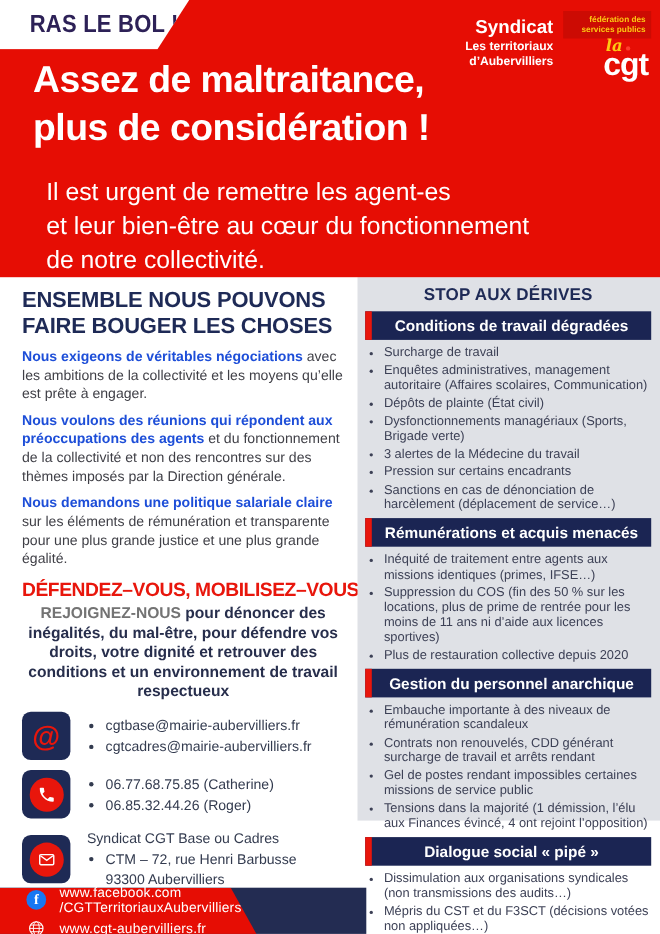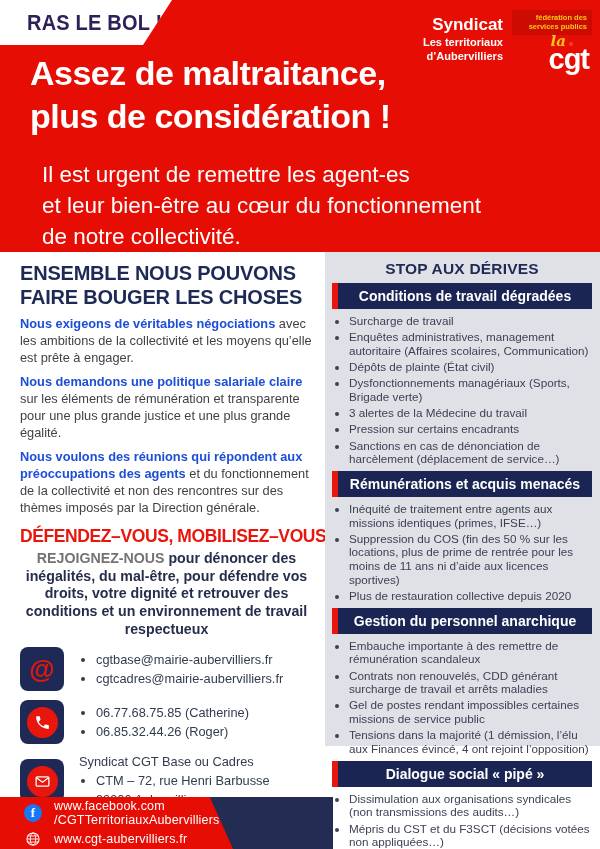--- a/index.html
+++ b/index.html
@@ -70,21 +70,21 @@
   .right-col{width:275px;box-sizing:border-box;background:#dfe1e6;padding:6px 8px 0 7px;}
   .stop{margin:2px 0 5px;text-align:center;color:#1e2a56;font-size:15.5px;font-weight:800;letter-spacing:.2px;}
   .section-bar{
     background:#1b2553;border-left:6px solid #e8160c;color:#fff;text-align:center;
     font-size:14px;font-weight:600;padding:5px 0;margin:5px 0 5px;
   }
   .derives{margin:0 0 3px;padding-left:17px;color:#3d4156;font-size:11.7px;line-height:1.17;}
   .derives li{margin-bottom:2.5px;}
   
   .links-band{
-    position:absolute;left:0;bottom:0;width:333px;height:52px;background:#232c52;
+    position:absolute;left:0;bottom:0;width:333px;height:42px;background:#232c52;
     display:flex;flex-direction:column;justify-content:center;gap:3px;
   }
   .band-red{position:absolute;inset:0;background:#e60d04;clip-path:polygon(0 0,63% 0,70% 100%,0 100%);}
   .link-row{position:relative;display:flex;align-items:center;gap:12px;padding-left:24px;z-index:1;}
   .fb-icon{
     width:18px;height:18px;border-radius:50%;background:#1877f2;color:#fff;flex:none;
     display:flex;align-items:center;justify-content:center;font-weight:700;font-size:13px;
     font-family:"Liberation Serif","DejaVu Serif",serif;
   }
   .fb-icon::before{content:"f";}
@@ -127,22 +127,22 @@
 
   <div class="main">
 
     <section class="left-col">
       <h2>
         <span>ENSEMBLE NOUS POUVONS</span><br>
         <span>FAIRE BOUGER LES CHOSES</span>
       </h2>
 
       <p class="para"><span class="lead">Nous exigeons de véritables négociations</span><span> avec les ambitions de la collectivité et les moyens qu’elle est prête à engager.</span></p>
+      <p class="para"><span class="lead">Nous voulons des réunions qui répondent aux préoccupations des agents</span><span> et du fonctionnement de la collectivité et non des rencontres sur des thèmes imposés par la Direction générale.</span></p>
       <p class="para"><span class="lead">Nous demandons une politique salariale claire</span><span> sur les éléments de rémunération et transparente pour une plus grande justice et une plus grande égalité.</span></p>
-      <p class="para"><span class="lead">Nous voulons des réunions qui répondent aux préoccupations des agents</span><span> et du fonctionnement de la collectivité et non des rencontres sur des thèmes imposés par la Direction générale.</span></p>
 
       <div class="defend">DÉFENDEZ–VOUS, MOBILISEZ–VOUS</div>
       <p class="join"><span class="join-lead">REJOIGNEZ-NOUS</span><span> pour dénoncer des inégalités, du mal-être, pour défendre vos droits, votre dignité et retrouver des conditions et un environnement de travail respectueux</span></p>
 
       <div class="contact">
         <div class="tile">
           <span class="at-glyph"></span>
         </div>
         <ul class="contact-list">
           <li>cgtbase@mairie-aubervilliers.fr</li>
@@ -209,22 +209,22 @@
       <ul class="derives">
         <li>Inéquité de traitement entre agents aux missions identiques (primes, IFSE…)</li>
         <li>Suppression du COS (fin des 50 % sur les locations, plus de prime de rentrée pour les moins de 11 ans ni d’aide aux licences sportives)</li>
         <li>Plus de restauration collective depuis 2020</li>
       </ul>
 
       <div class="section-bar">
         <span>Gestion du personnel anarchique</span>
       </div>
       <ul class="derives">
-        <li>Embauche importante à des remettre de rémunération scandaleux</li>
-        <li>Contrats non renouvelés, CDD générant surcharge de travail et arrêts maladies</li>
+        <li>Embauche importante à des niveaux de rémunération scandaleux</li>
+        <li>Contrats non renouvelés, CDD générant surcharge de travail et arrêts rendant</li>
         <li>Gel de postes rendant impossibles certaines missions de service public</li>
         <li>Tensions dans la majorité (1 démission, l’élu aux Finances évincé, 4 ont rejoint l’opposition)</li>
       </ul>
 
       <div class="section-bar">
         <span>Dialogue social « pipé »</span>
       </div>
       <ul class="derives">
         <li>Dissimulation aux organisations syndicales (non transmissions des audits…)</li>
         <li>Mépris du CST et du F3SCT (décisions votées non appliquées…)</li>

